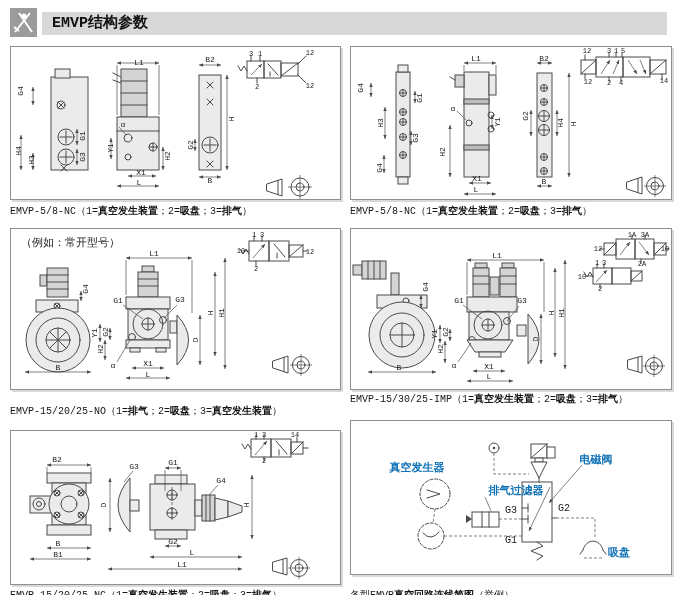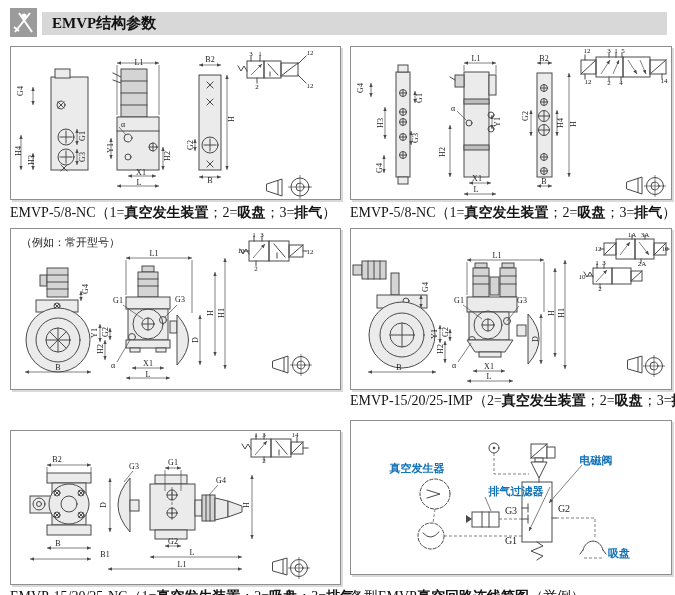--- a/index.html
+++ b/index.html
@@ -1,30 +1,30 @@
 <!DOCTYPE html>
 <html><head>
 <meta charset="utf-8">
 <style>
   html,body{margin:0;padding:0;background:#fff;}
   .page{position:relative;width:675px;height:595px;background:#fff;overflow:hidden;
-        font-family:Liberation Serif, serif;color:#1a1a1a;}
+        font-family:Liberation Mono, monospace;color:#1a1a1a;}
   
   .hicon{position:absolute;left:10px;top:8px;width:27px;height:29px;background:#9b9b9b;}
   .hbar{position:absolute;left:42px;top:12px;width:625px;height:23px;background:#d8d8d8;}
   .htitle{position:absolute;left:10px;top:0;line-height:23px;font-size:15px;font-weight:bold;color:#111;}
   
   .panel{position:absolute;background:#fff;border:1px solid #8f8f8f;box-shadow:2px 2px 0 #d9d9d9;}
   .panel svg{position:absolute;left:0;top:0;display:block;}
   .lblayer{position:absolute;left:0;top:0;right:0;bottom:0;}
   .lbl{position:absolute;font-size:8px;color:#1a1a1a;white-space:nowrap;
        transform:translate(-50%,-50%);line-height:1;}
   .lbl.v{transform:translate(-50%,-50%) rotate(-90deg);}
   .note{position:absolute;left:10px;top:6px;font-size:11px;color:#222;}
-  .cap{position:absolute;font-size:14px;white-space:nowrap;color:#141414;}
+  .cap{position:absolute;font-size:10px;white-space:nowrap;color:#141414;}
   .cap .bold{font-weight:bold;}
   
   .st{stroke:#4a4a4a;stroke-width:1;fill:none;stroke-linecap:square;}
   .fw{stroke:#4a4a4a;stroke-width:1;fill:#fff;}
   .f1{fill:#ebebeb;stroke:#4a4a4a;stroke-width:1;}
   .f2{fill:#d4d4d4;stroke:#4a4a4a;stroke-width:1;}
   .f3{fill:#bdbdbd;stroke:#4a4a4a;stroke-width:1;}
   .dm{stroke:#4a4a4a;stroke-width:0.7;fill:none;}
   .dash{stroke-dasharray:3 2;}
   .fill{fill:#4a4a4a;stroke:none;}
@@ -438,21 +438,22 @@
         <span class="lbl" style="left: 247px; top: 20px; font-size: 7px;">12</span>
         <span class="lbl" style="left: 314px; top: 20px; font-size: 7px;">10</span>
         <span class="lbl" style="left: 291px; top: 35px; font-size: 7px;">2A</span>
         <span class="lbl" style="left: 246px; top: 34px; font-size: 7px;">1</span>
         <span class="lbl" style="left: 253px; top: 34px; font-size: 7px;">3</span>
         <span class="lbl" style="left: 231px; top: 48px; font-size: 7px;">10</span>
         <span class="lbl" style="left: 249px; top: 60px; font-size: 7px;">2</span>
       </div>
   </div>
 
-  <div class="cap" style="left:350px;top:392px;"><span>EMVP-15/20/25-IMP（2=</span><span class="bold">真空发生装置</span><span>；2=</span><span class="bold">吸盘</span><span>；3=</span><span class="bold">排气</span><span>）</span></div>
+  <div class="cap" style="left:10px;top:404px;"><span>EMVP-15/20/25-NO（1=</span><span class="bold">排气</span><span>；2=</span><span class="bold">吸盘</span><span>；3=</span><span class="bold">真空发生装置</span><span>）</span></div>
+  <div class="cap" style="left:350px;top:392px;"><span>EMVP-15/30/25-IMP（1=</span><span class="bold">真空发生装置</span><span>；2=</span><span class="bold">吸盘</span><span>；3=</span><span class="bold">排气</span><span>）</span></div>
 
   <div class="panel" style="left:10px;top:430px;width:329px;height:153px;">
     <svg viewBox="0 0 329 153" width="329" height="153">
       <g>
         <rect class="f1" x="36" y="42" width="44" height="10"></rect>
         <rect class="f1" x="41" y="52" width="34" height="42"></rect>
         <rect class="f1" x="36" y="94" width="44" height="10"></rect>
         <rect class="f1" x="19" y="65" width="22" height="17"></rect>
         <circle class="st" cx="28" cy="73" r="6"></circle>
           <circle class="st" cx="28" cy="73" r="2.5"></circle>
@@ -512,21 +513,21 @@
       <g>
         <path class="st" d="M262,131L276,127V144L262,140Z M272,128.5V142.5"></path>
         <circle class="st" cx="288" cy="137" r="8.5"></circle>
           <circle class="st" cx="288" cy="137" r="4"></circle>
         <path class="dm" d="M277,137H299M288,126V148"></path>
       </g>
     </svg>
     <div class="lblayer">
         <span class="lbl" style="left: 46px; top: 29px;">B2</span>
         <span class="lbl" style="left: 47px; top: 113px;">B</span>
-        <span class="lbl" style="left: 47px; top: 124px; margin-left: 47px;">B1</span>
+        <span class="lbl" style="left: 47px; top: 124px;">B1</span>
         <span class="lbl" style="left: 123px; top: 36px;">G3</span>
         <span class="lbl" style="left: 162px; top: 32px;">G1</span>
         <span class="lbl" style="left: 210px; top: 50px;">G4</span>
         <span class="lbl v" style="left: 93px; top: 74px;">D</span>
         <span class="lbl v" style="left: 236px; top: 74px;">H</span>
         <span class="lbl" style="left: 162px; top: 111px;">G2</span>
         <span class="lbl" style="left: 181px; top: 122px;">L</span>
         <span class="lbl" style="left: 171px; top: 134px;">L1</span>
         <span class="lbl" style="left: 245px; top: 4px; font-size: 7px;">1</span>
         <span class="lbl" style="left: 253px; top: 4px; font-size: 7px;">3</span>

